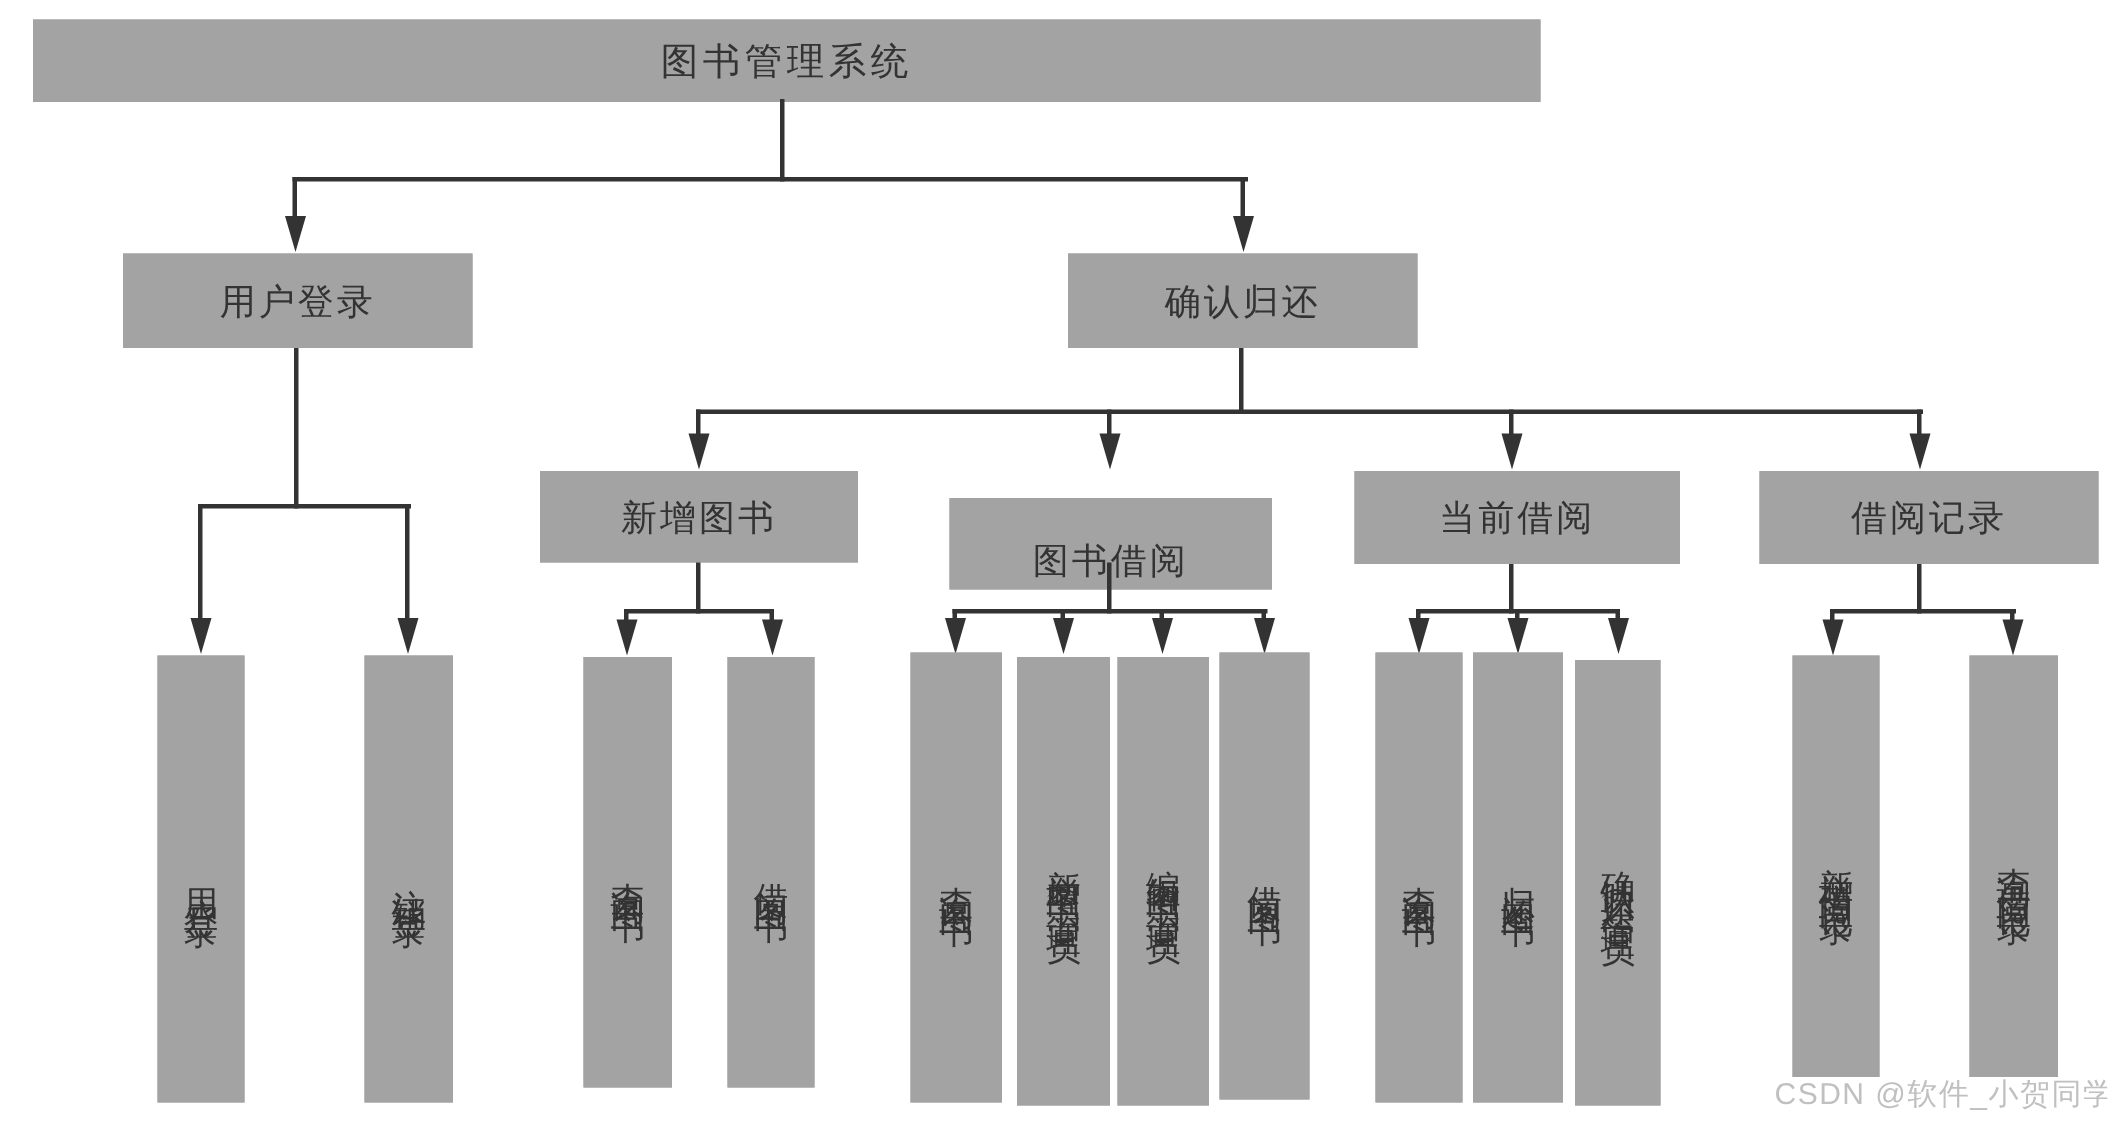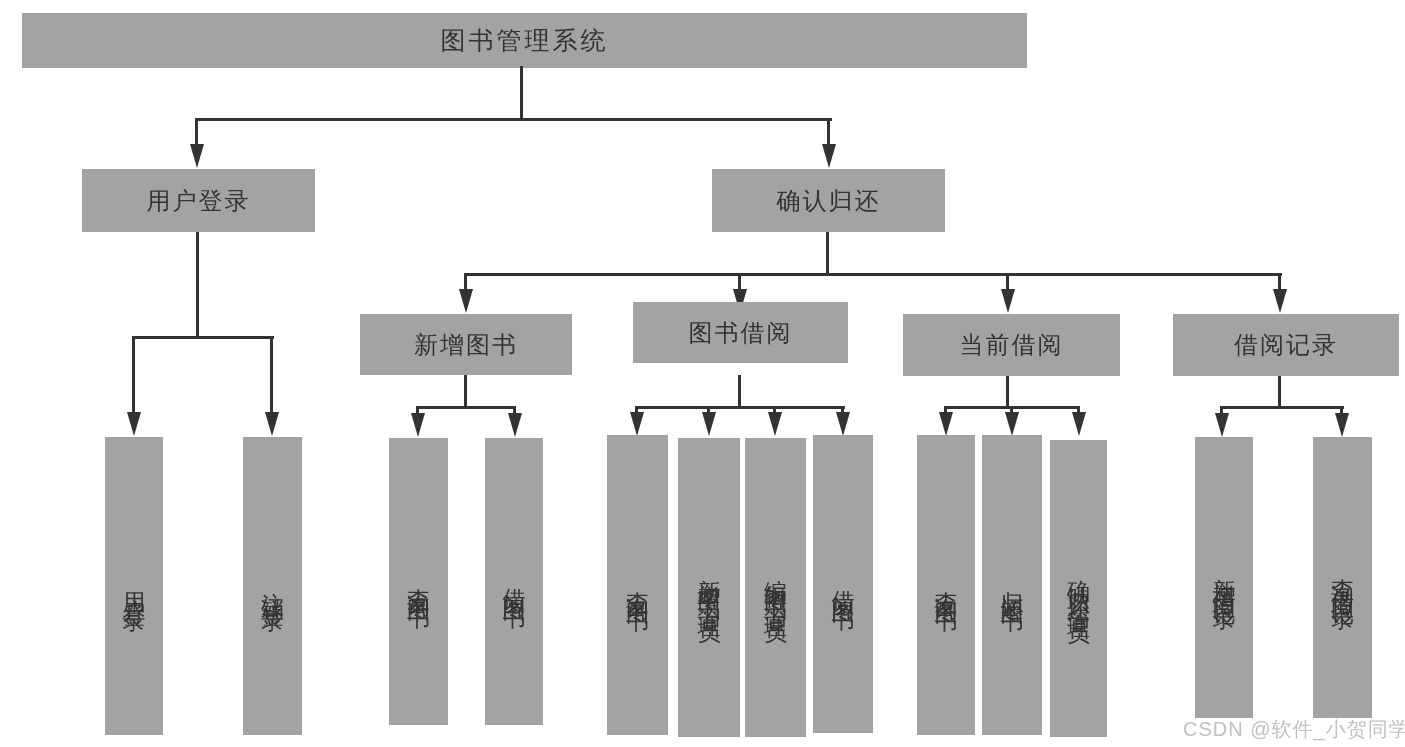--- a/index.html
+++ b/index.html
@@ -85,21 +85,21 @@
   <div class="line" style="left:738px; top:273px; width:3px; height:20px;"></div>
   <div class="ah" style="left:733px; top:289px;"></div>
   <div class="line" style="left:1006px; top:273px; width:3px; height:20px;"></div>
   <div class="ah" style="left:1001px; top:289px;"></div>
   <div class="line" style="left:1278px; top:273px; width:3px; height:20px;"></div>
   <div class="ah" style="left:1273px; top:289px;"></div>
 
   <div class="box" style="left:360px; top:314px; width:212px; height:61px;">
     <span class="hlabel">新增图书</span>
   </div>
-  <div class="box" style="left:633px; top:302px; width:215px; height:61px;">
+  <div class="box" style="left:633px; top:332px; width:215px; height:61px;align-items:flex-end;">
     <span class="hlabel">图书借阅</span>
   </div>
   <div class="box" style="left:1173px; top:314px; width:226px; height:62px;">
     <span class="hlabel">借阅记录</span>
   </div>
   <div class="box" style="left:903px; top:314px; width:217px; height:62px;">
     <span class="hlabel">当前借阅</span>
   </div>
 
   <div class="line" style="left:464px; top:375px; width:3px; height:34px;"></div>

